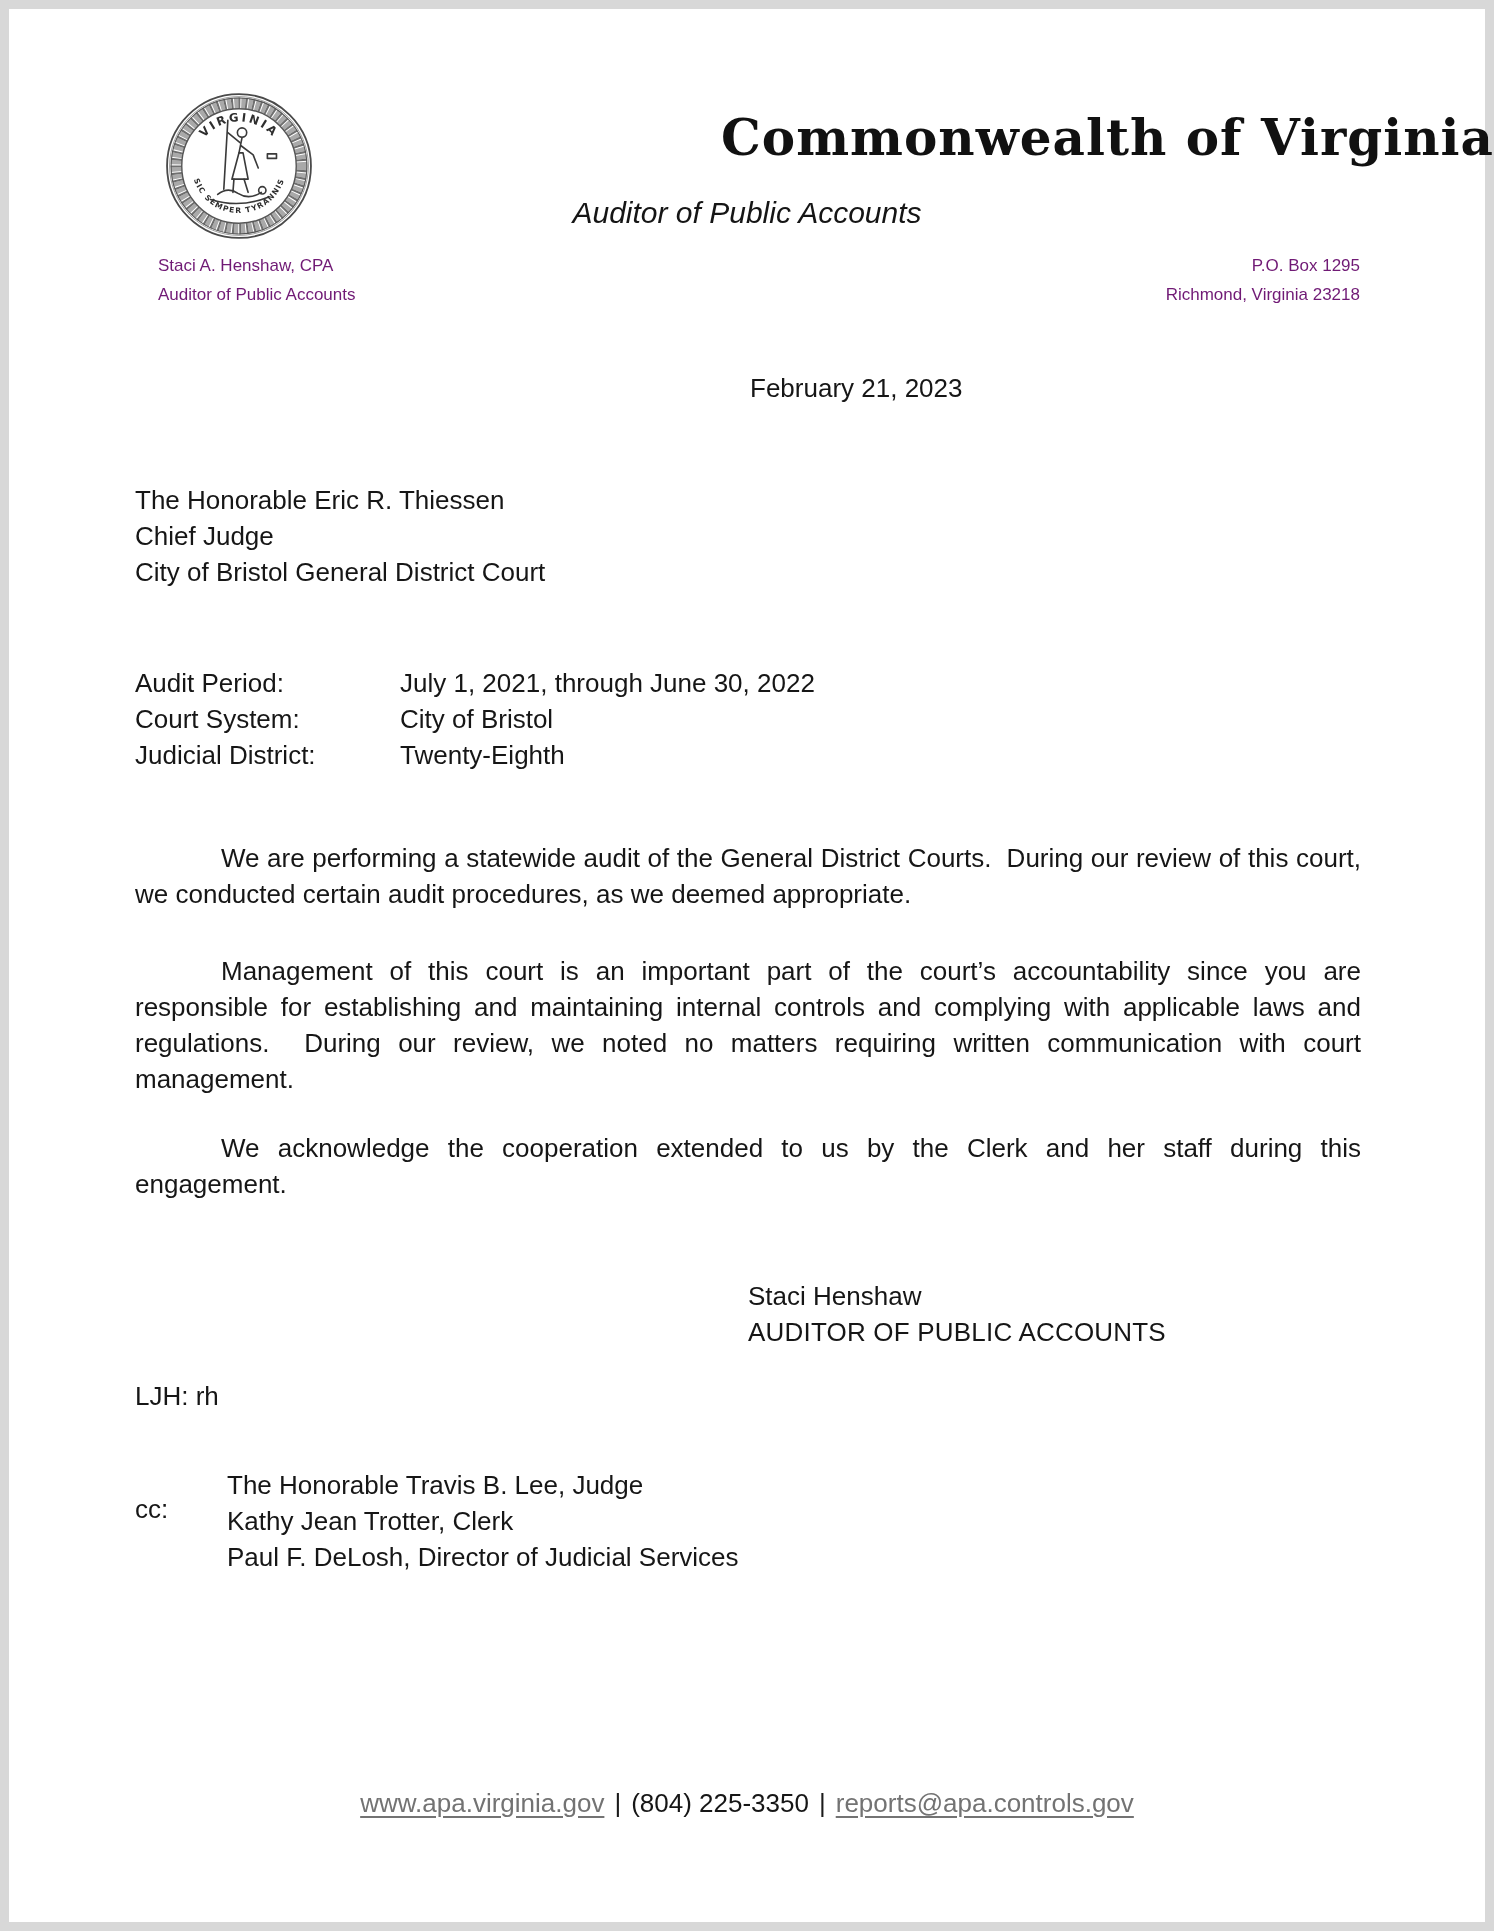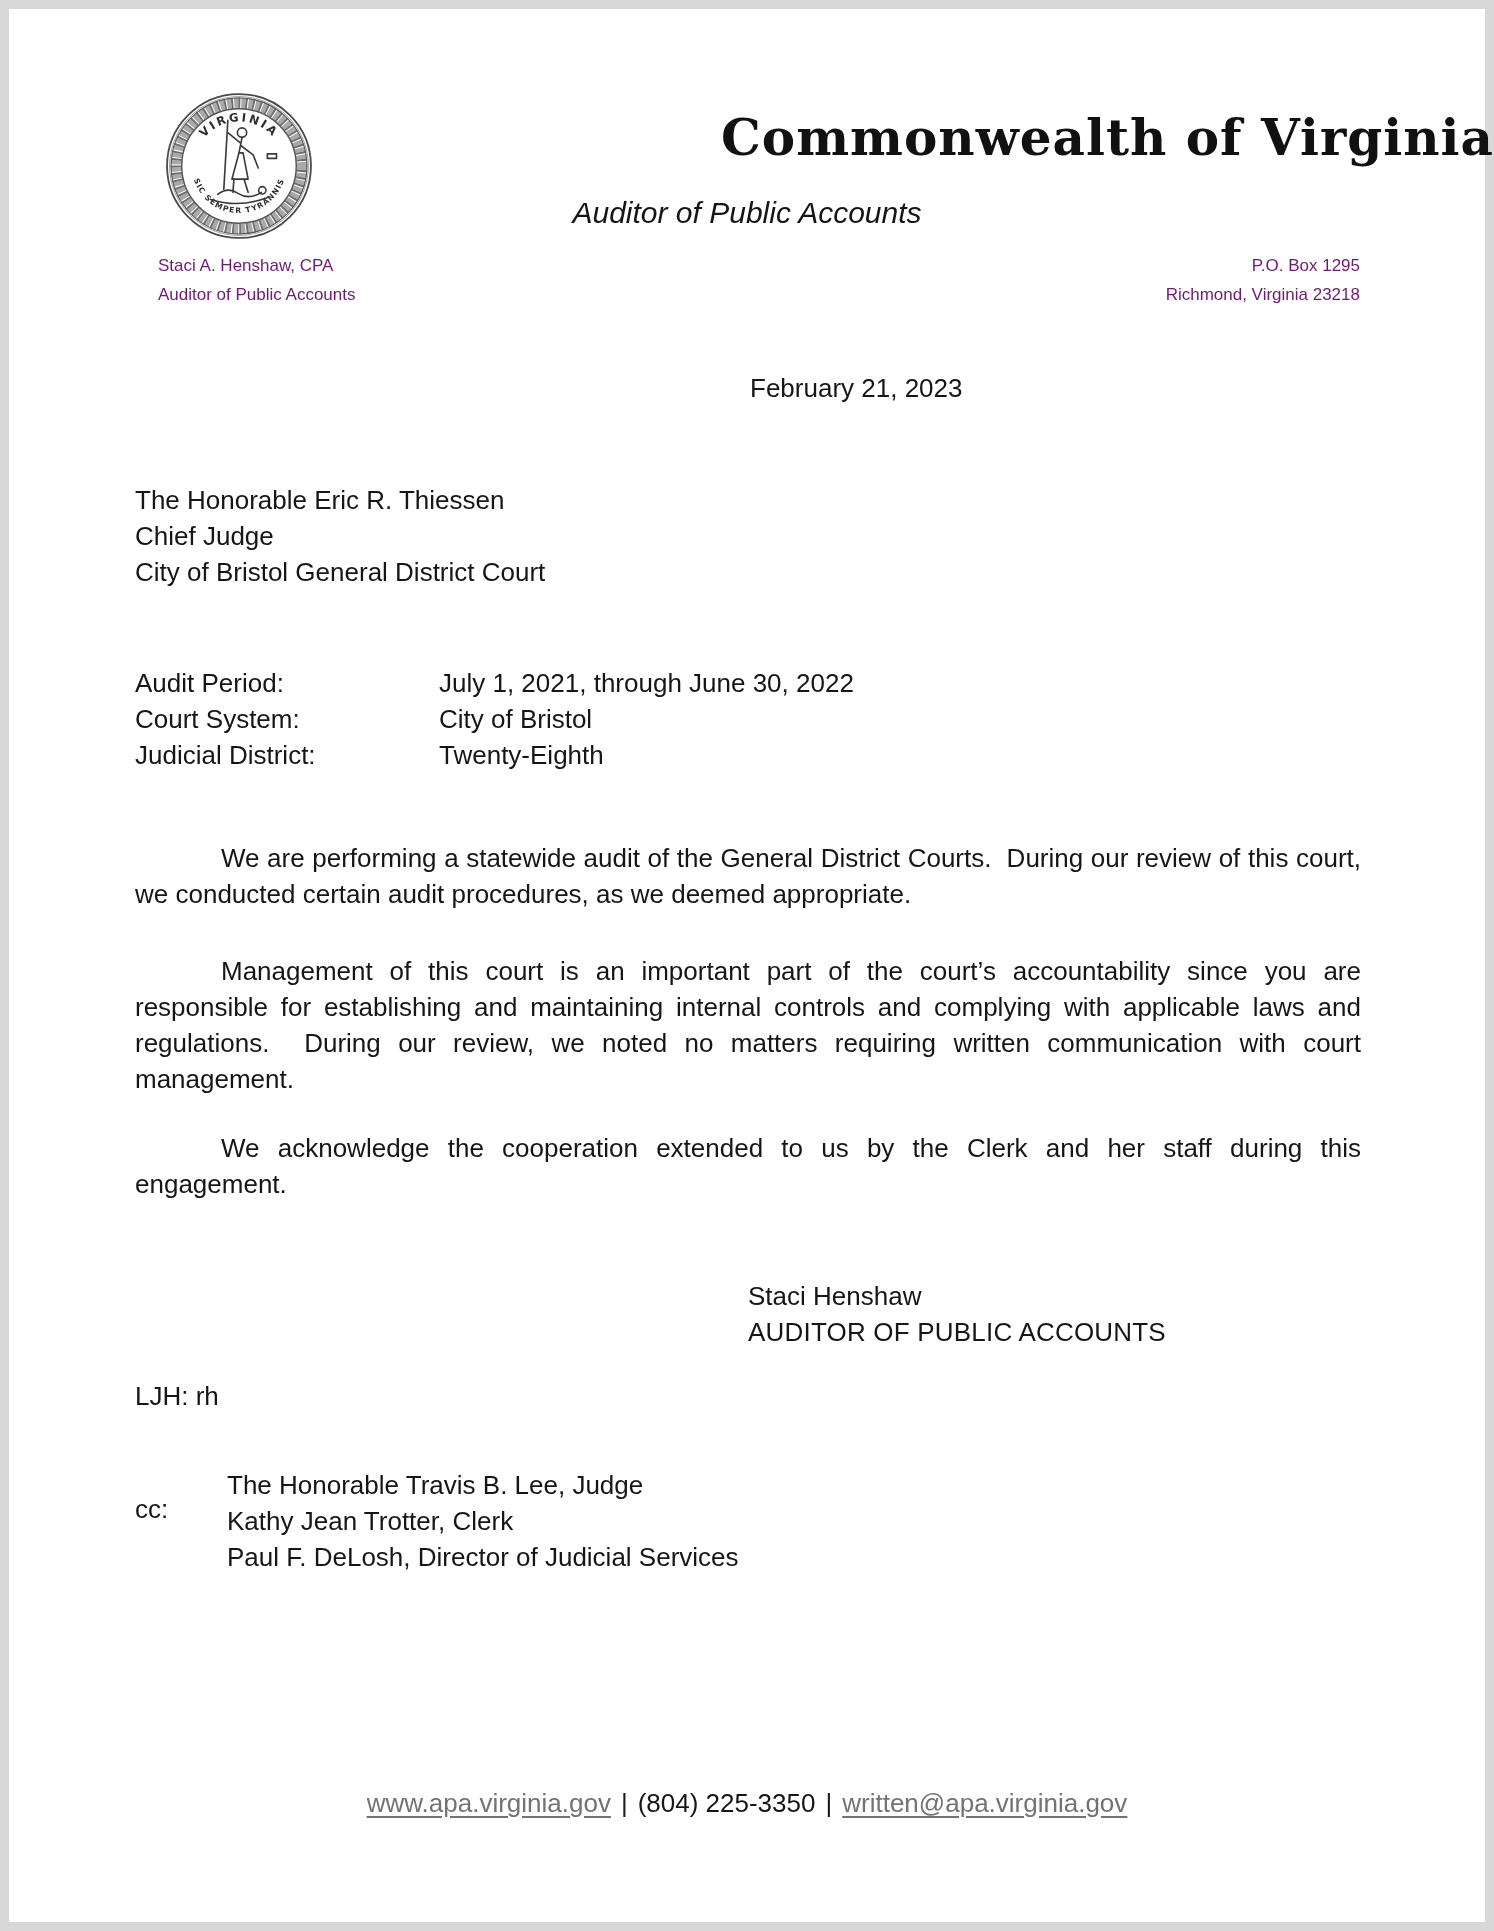--- a/index.html
+++ b/index.html
@@ -34,21 +34,21 @@
   }
   .contact { font-size: 17px; line-height: 29px; color: #701a75; }
   #official-block { left: 158px; top: 251px; }
   #address-block { right: 134px; top: 251px; text-align: right; }
 
   
   .bodytext { font-size: 26px; line-height: 36px; color: #161616; }
   #letter-date { left: 750px; top: 370px; }
   #recipient-block { left: 135px; top: 482px; }
   #audit-info { left: 135px; top: 665px; }
-  .audit-row { display: flex; gap: 39px; }
+  .audit-row { display: flex; }
   .audit-label { width: 265px; }
   .para {
     left: 135px; width: 1226px;
     text-align: justify;
     text-indent: 86px;
   }
   #para-1 { top: 840px; }
   #para-2 { top: 953px; }
   #para-3 { top: 1130px; }
   #signature-block { left: 748px; top: 1278px; }
@@ -168,16 +168,16 @@
   <div id="cc-block" class="abs bodytext">
     <div id="cc-label">cc:</div>
     <div>
       <div>The Honorable Travis B. Lee, Judge</div>
       <div>Kathy Jean Trotter, Clerk</div>
       <div>Paul F. DeLosh, Director of Judicial Services</div>
     </div>
   </div>
 
   <div id="footer" class="abs bodytext">
-    <a class="link">www.apa.virginia.gov</a><span class="sep">|</span><span>(804) 225-3350</span><span class="sep">|</span><a class="link">written@apa.virginia.gov</a>
+    <a class="link">www.apa.virginia.gov</a><span class="sep">|</span><span>(804) 225-3350</span><span class="sep">|</span><a class="link">reports@apa.controls.gov</a>
   </div>
 
 </div>
 
 </body></html>

